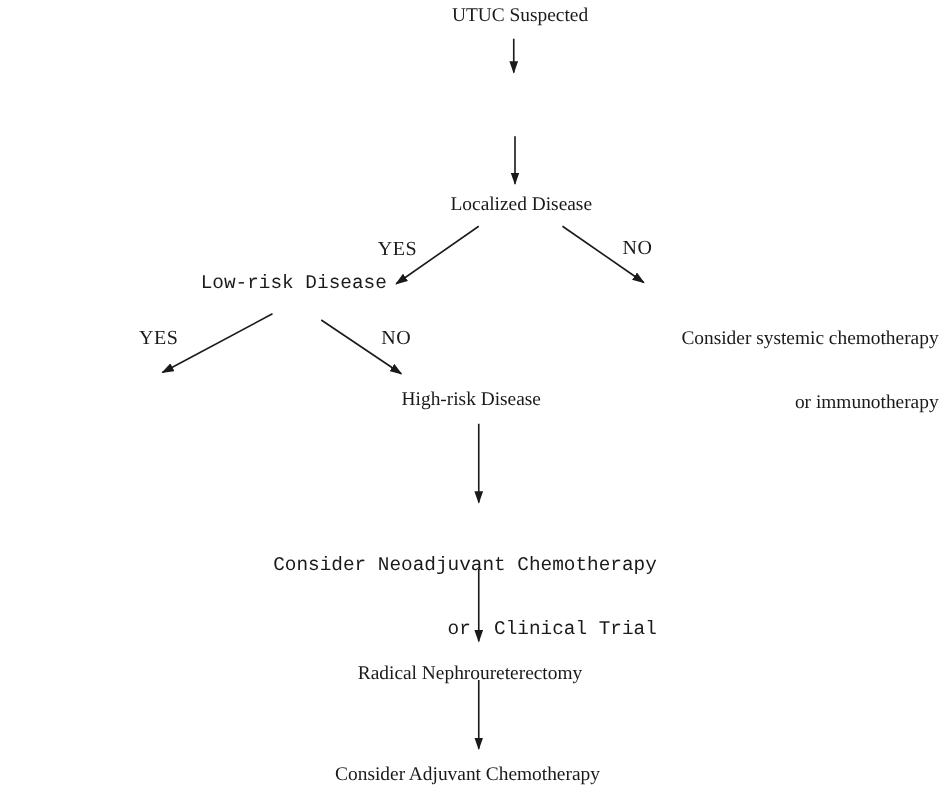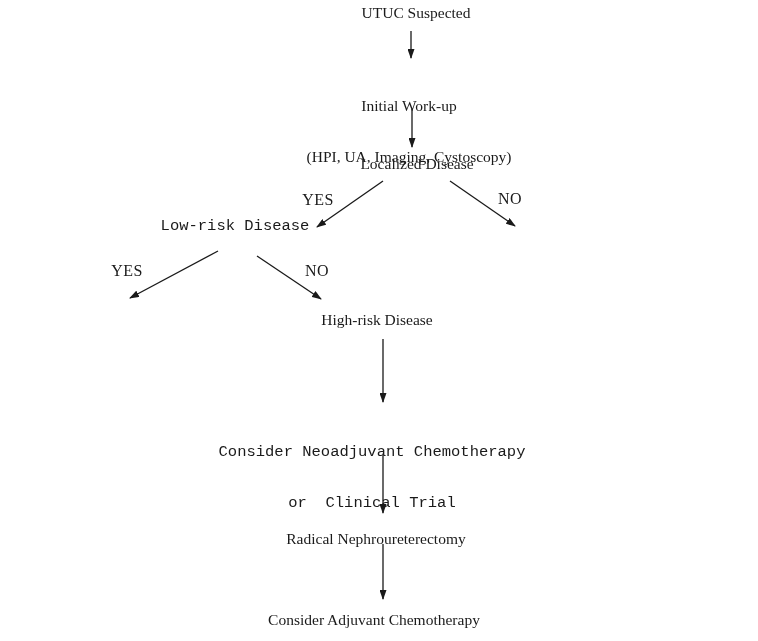--- a/index.html
+++ b/index.html
@@ -21,21 +21,21 @@
     left: 0;
     top: 0;
     width: 758px;
     height: 641px;
   }
   .node {
     position: absolute;
     transform: translateX(-50%);
     font-size: 15.5px;
     line-height: 17px;
-    text-align: center;
+    text-align: right;
     white-space: pre;
     color: #1a1a1a;
   }
   .node.left-align {
     transform: none;
     text-align: left;
   }
   .branch-label {
     position: absolute;
     transform: translateX(-50%);
@@ -62,33 +62,33 @@
     <line x1="450" y1="181" x2="515" y2="226" stroke="#1a1a1a" stroke-width="1.3" marker-end="url(#ah)"></line>
     <line x1="218" y1="251" x2="130" y2="298" stroke="#1a1a1a" stroke-width="1.3" marker-end="url(#ah)"></line>
     <line x1="257" y1="256" x2="321" y2="299" stroke="#1a1a1a" stroke-width="1.3" marker-end="url(#ah)"></line>
     <line x1="383" y1="339" x2="383" y2="402" stroke="#1a1a1a" stroke-width="1.3" marker-end="url(#ah)"></line>
     <line x1="383" y1="455" x2="383" y2="513" stroke="#1a1a1a" stroke-width="1.3" marker-end="url(#ah)"></line>
     <line x1="383" y1="544" x2="383" y2="599" stroke="#1a1a1a" stroke-width="1.3" marker-end="url(#ah)"></line>
   </svg>
 
   <div class="node" style="left:416px; top:4px;">UTUC Suspected</div>
 
-  <div class="node" style="left:409px; top:63px;">
-    <div>Initial Work-up</div>
-    <div>(HPI, UA, Imaging, Cystoscopy)</div>
-  </div>
 
   <div class="node" style="left:417px; top:155px;">Localized Disease</div>
 
   <div class="branch-label" style="left:318px; top:191px;">YES</div>
 
   <div class="branch-label" style="left:510px; top:190px;">NO</div>
 
   <div class="node" style="left:235px; top:218px;font-family:Liberation Mono, monospace;">Low-risk Disease</div>
 
+  <div class="node" style="left:648px; top:228px;">
+    <div>Consider systemic chemotherapy</div>
+    <div>or immunotherapy</div>
+  </div>
 
   <div class="branch-label" style="left:127px; top:262px;">YES</div>
 
   <div class="branch-label" style="left:317px; top:262px;">NO</div>
 
 
   <div class="node" style="left:377px; top:311px;">High-risk Disease</div>
 
   <div class="node" style="left:372px; top:410px;font-family:Liberation Mono, monospace;">
     <div>Consider Neoadjuvant Chemotherapy</div>

